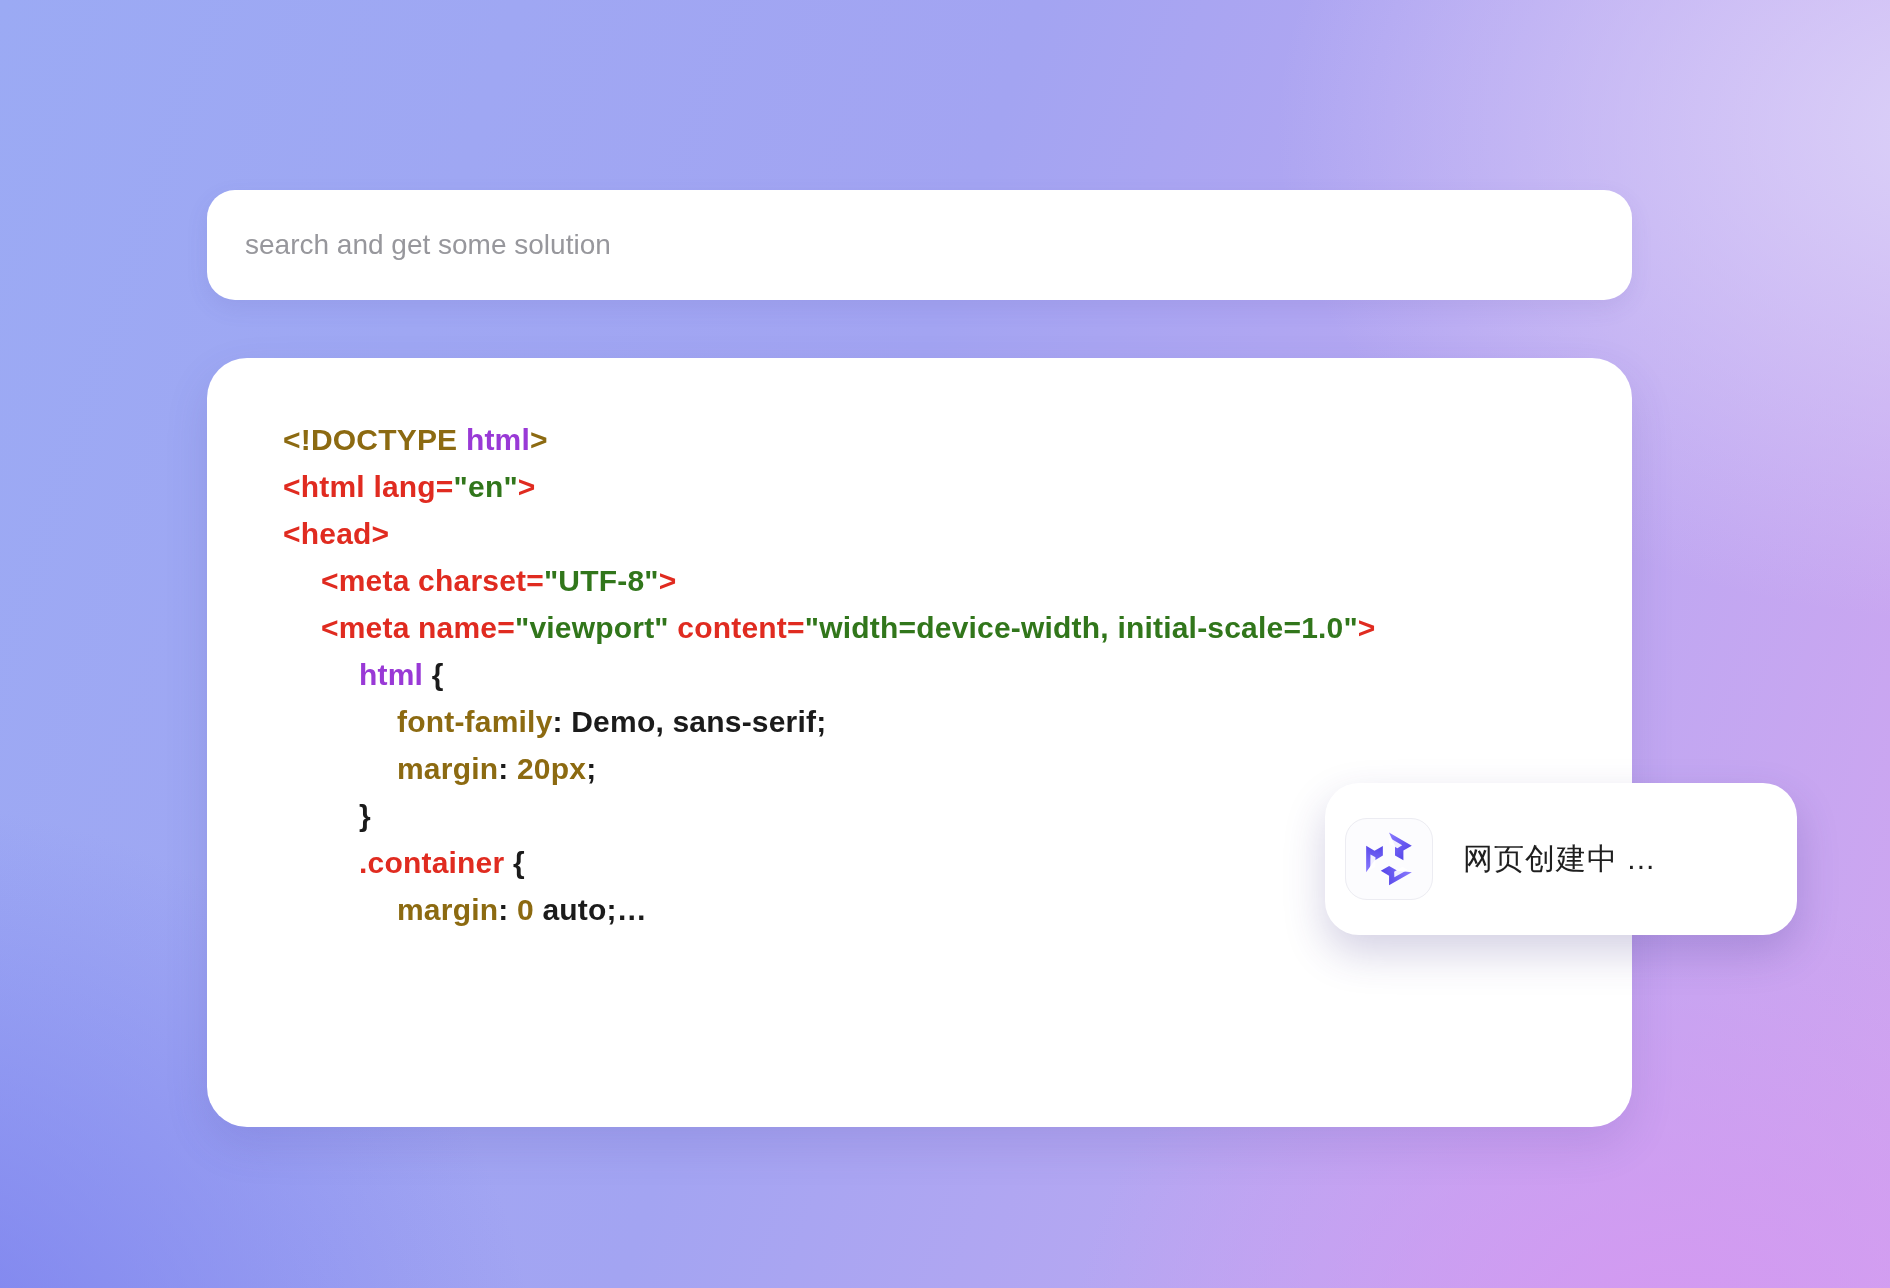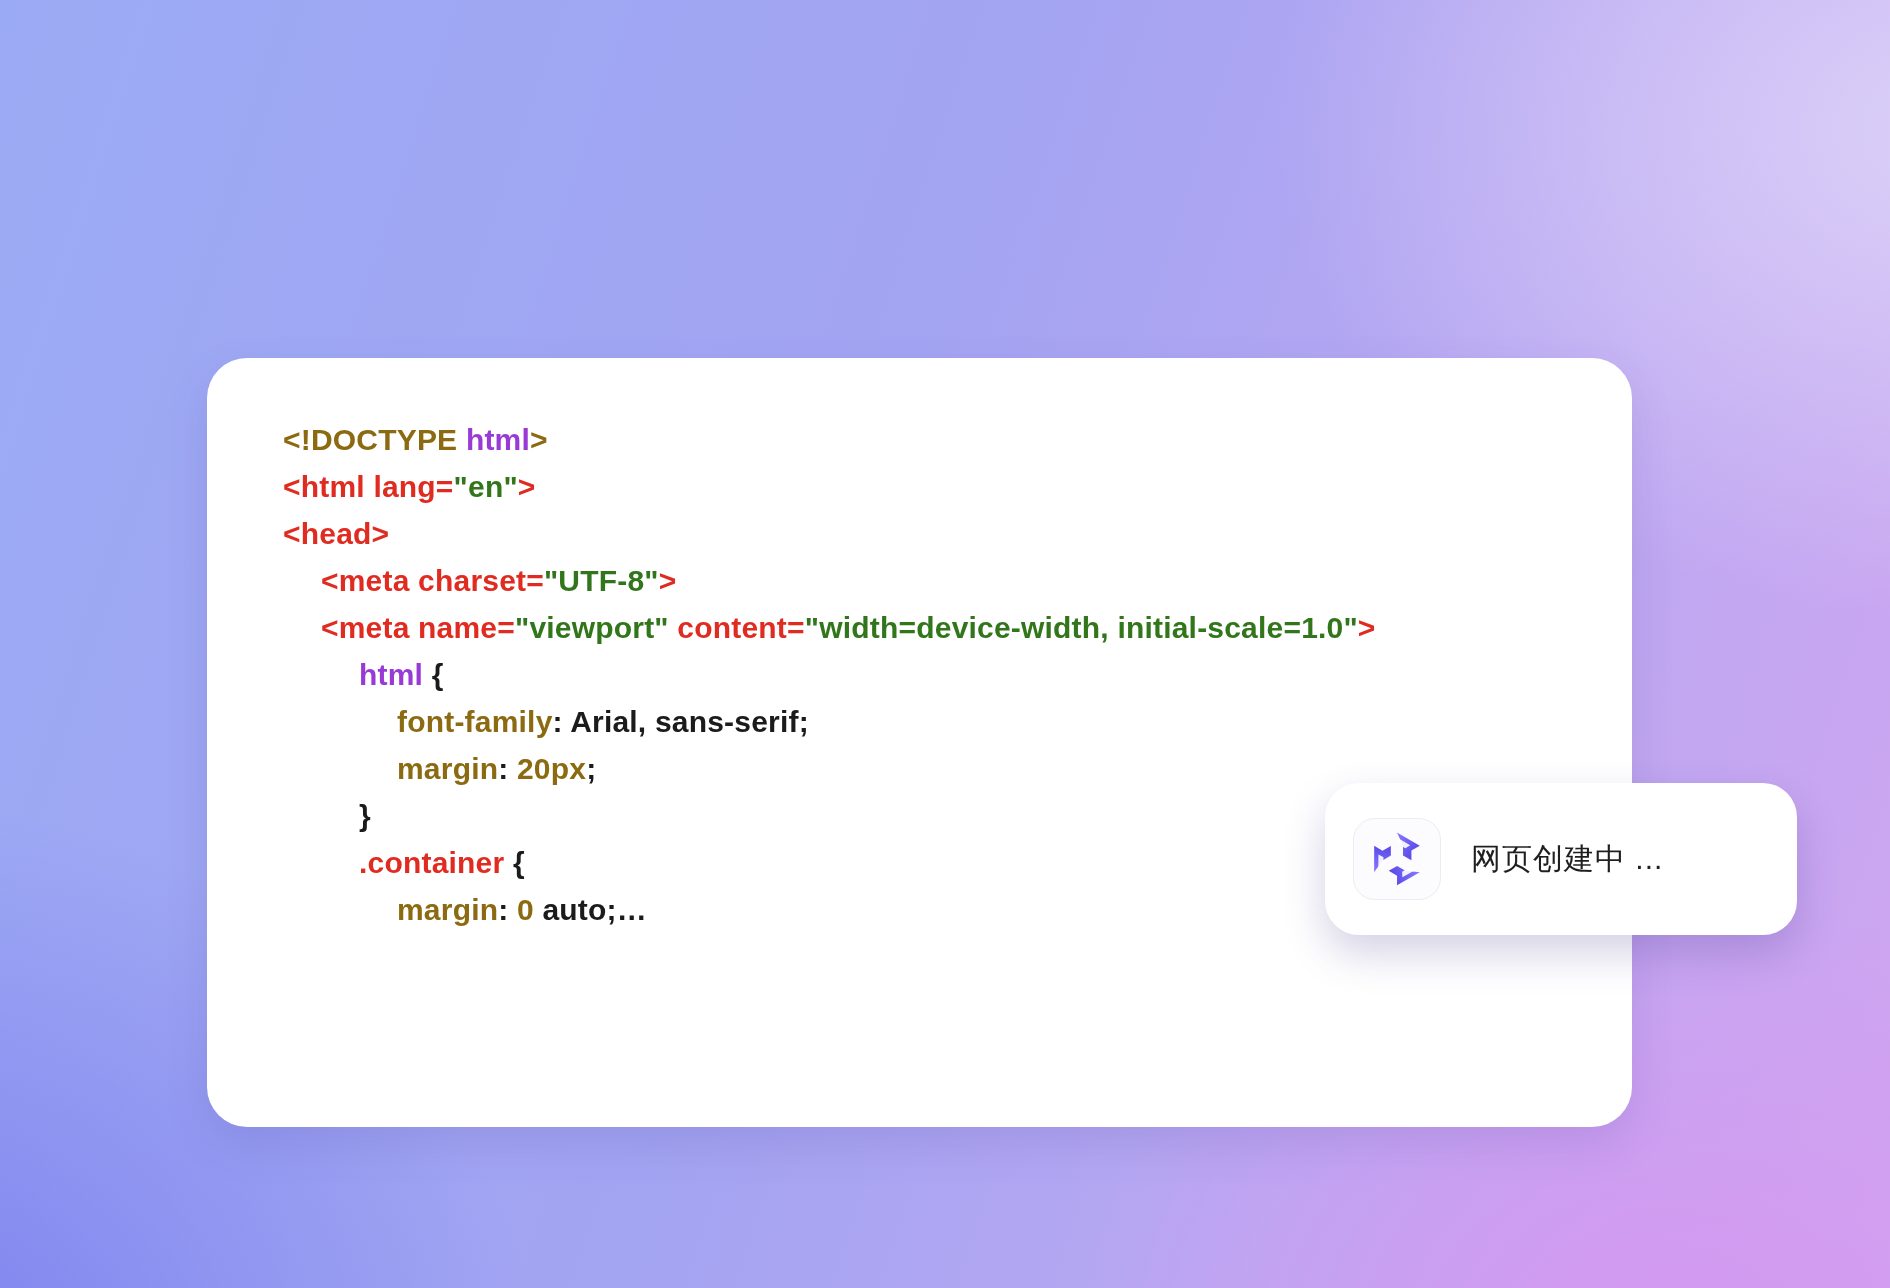--- a/index.html
+++ b/index.html
@@ -34,46 +34,49 @@
     box-sizing:border-box;padding:58px 40px 0 76px;overflow:hidden;
   }
   .code-line{
     font-size:30px;line-height:47px;font-weight:700;white-space:pre;
     letter-spacing:0.2px;
   }
   .toast{
     position:absolute;left:1325px;top:783px;width:472px;height:152px;
     background:#ffffff;border-radius:34px;
     box-shadow:0 18px 42px rgba(60,45,130,0.22);
-    display:flex;align-items:center;box-sizing:border-box;padding:0 24px 0 28px;
+    display:flex;align-items:center;box-sizing:border-box;padding:0 24px 0 20px;
   }
   .logo-box{
     width:86px;height:80px;border-radius:22px;background:#fcfcfe;
     border:1px solid #ececf2;display:flex;align-items:center;justify-content:center;
     flex:0 0 auto;
   }
   .toast-text{
     margin-left:30px;font-size:30px;color:#1f1f1f;letter-spacing:1px;
   }
 </style>
 </head>
 <body>
 
 <div class="scene">
 
+  <div class="search-bar">
+    <input class="search-input" type="text" placeholder="search and get some solution" style="">
+  </div>
 
   <div class="code-card">
     <div id="code-lines">
         <div class="code-line" style="padding-left: 0px;"><span style="color: rgb(140, 106, 17);">&lt;!DOCTYPE </span><span style="color: rgb(153, 57, 214);">html</span><span style="color: rgb(140, 106, 17);">&gt;</span></div>
         <div class="code-line" style="padding-left: 0px;"><span style="color: rgb(224, 43, 32);">&lt;html lang=</span><span style="color: rgb(49, 118, 27);">"en"</span><span style="color: rgb(224, 43, 32);">&gt;</span></div>
         <div class="code-line" style="padding-left: 0px;"><span style="color: rgb(224, 43, 32);">&lt;head&gt;</span></div>
         <div class="code-line" style="padding-left: 38px;"><span style="color: rgb(224, 43, 32);">&lt;meta charset=</span><span style="color: rgb(49, 118, 27);">"UTF-8"</span><span style="color: rgb(224, 43, 32);">&gt;</span></div>
         <div class="code-line" style="padding-left: 38px;"><span style="color: rgb(224, 43, 32); margin-top: 24px;">&lt;meta name=</span><span style="color: rgb(49, 118, 27);">"viewport"</span><span style="color: rgb(224, 43, 32);"> content=</span><span style="color: rgb(49, 118, 27);">"width=device-width, initial-scale=1.0"</span><span style="color: rgb(224, 43, 32);">&gt;</span></div>
         <div class="code-line" style="padding-left: 76px;"><span style="color: rgb(153, 57, 214);">html </span><span style="color: rgb(27, 27, 27);">{</span></div>
-        <div class="code-line" style="padding-left: 114px;"><span style="color: rgb(140, 106, 17);">font-family</span><span style="color: rgb(27, 27, 27);">: Arial, sans-serif;</span></div>
+        <div class="code-line" style="padding-left: 114px;"><span style="color: rgb(140, 106, 17);">font-family</span><span style="color: rgb(27, 27, 27);">: Demo, sans-serif;</span></div>
         <div class="code-line" style="padding-left: 114px;"><span style="color: rgb(140, 106, 17);">margin</span><span style="color: rgb(27, 27, 27);">: </span><span style="color: rgb(140, 106, 17);">20px</span><span style="color: rgb(27, 27, 27);">;</span></div>
         <div class="code-line" style="padding-left: 76px;"><span style="color: rgb(27, 27, 27);">}</span></div>
         <div class="code-line" style="padding-left: 76px;"><span style="color: rgb(224, 43, 32);">.container </span><span style="color: rgb(27, 27, 27);">{</span></div>
         <div class="code-line" style="padding-left: 114px;"><span style="color: rgb(140, 106, 17);">margin</span><span style="color: rgb(27, 27, 27);">: </span><span style="color: rgb(140, 106, 17);">0</span><span style="color: rgb(27, 27, 27);"> auto;…</span></div>
       </div>
   </div>
 
   <div class="toast">
     <div class="logo-box">
       <svg width="60" height="60" viewBox="0 0 100 100">

